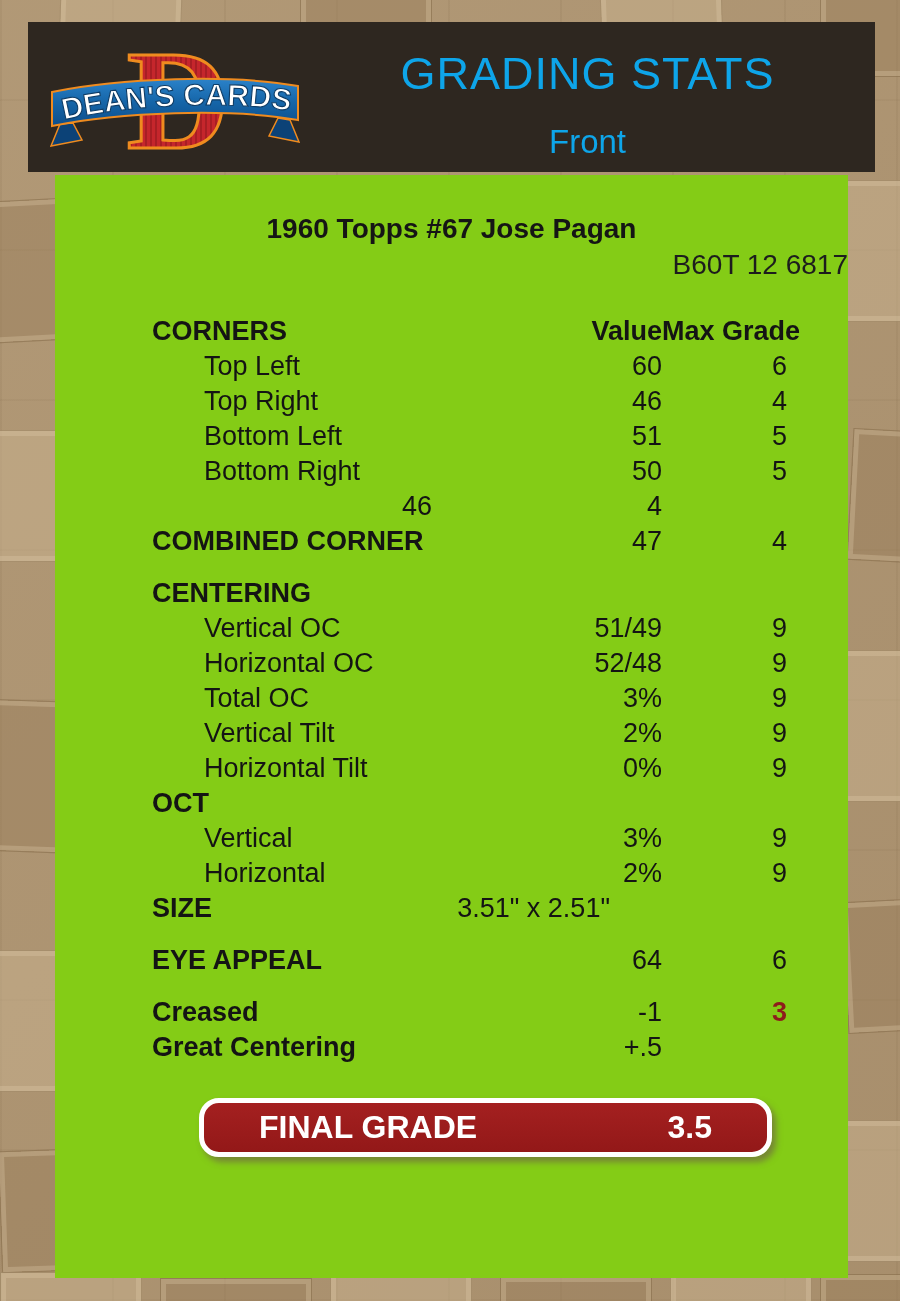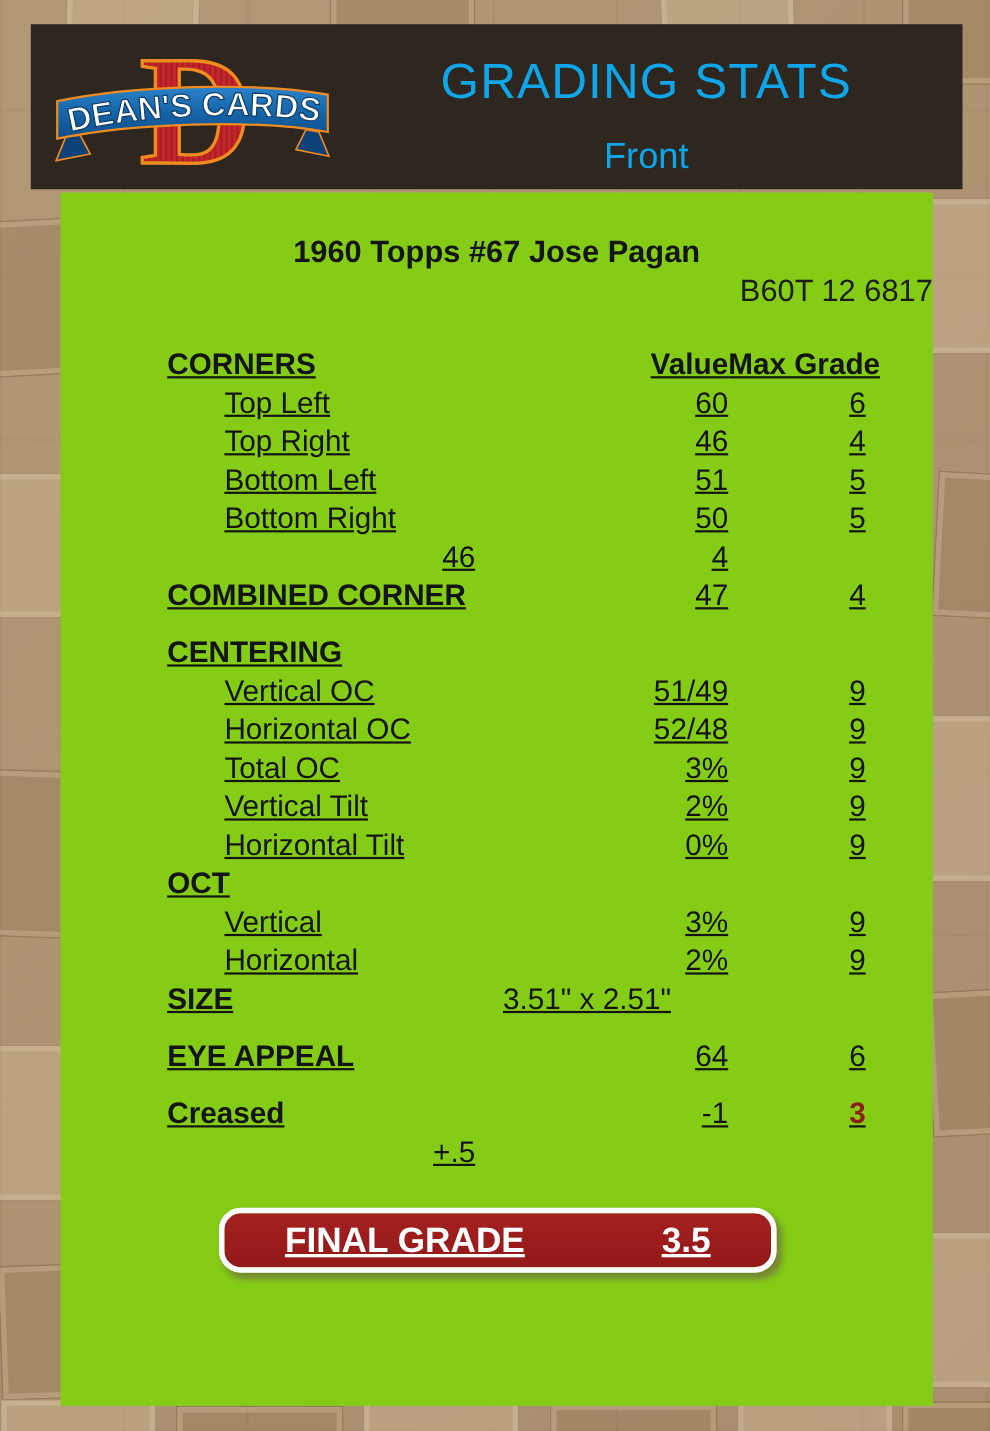--- a/index.html
+++ b/index.html
@@ -38,40 +38,40 @@
     position:absolute; left:55px; top:175px; width:793px; height:1103px;
     background:#84cc16; z-index:1; color:#151515;
   }
   .card-title { margin-top:40px; text-align:center; font-weight:bold; font-size:28px; line-height:28px; }
   .card-id    { margin-top:8px;  text-align:right; font-size:28px; line-height:28px; color:#1d1d1d; }
 
   
   .grades-table { margin-top:35px; }
   .trow {
     display:grid; grid-template-columns:280px 230px 125px;
-    padding-left:97px; line-height:35px; font-size:27px; color:#141414;text-decoration:underline;
+    padding-left:97px; line-height:35px; font-size:27px; color:#141414;
   }
   .trow.gap { margin-top:17px; }
   .trow .cell { white-space:nowrap; }
   .trow .label { font-weight:bold; }
   .trow.item .label { font-weight:normal; padding-left:52px; }
   .trow .value, .trow .max { text-align:right; }
   .trow.colhead .value, .trow.colhead .max { font-weight:bold; }
   .trow .value.shift { transform:translateX(-52px); }
   .trow .max.red { color:#8e1c1c; font-weight:bold; }
 
   
   .final-grade {
     box-sizing:border-box;
-    margin:33px 0 0 144px; width:507px; height:59px;
+    margin:33px 0 0 144px; width:573px; height:59px;
     background:linear-gradient(#a42020, #931818);
     border:5px solid #ffffff; border-radius:20px;
     box-shadow:4px 5px 6px rgba(110,95,70,0.65);
     display:flex; align-items:center; justify-content:space-between;
-    padding:0 55px; color:#ffffff; font-weight:bold; font-size:32px;text-decoration:underline;
+    padding:0 55px; color:#ffffff; font-weight:bold; font-size:32px;
   }
 </style>
 </head>
 <body>
 
 <div class="collage">
   <div class="bg-card light" style="left:60px;top:-30px;width:120px;height:70px;transform:rotate(2deg);"></div>
   <div class="bg-card dark" style="left:300px;top:-42px;width:130px;height:80px;"></div>
   <div class="bg-card light" style="left:600px;top:-35px;width:120px;height:70px;transform:rotate(-2deg);"></div>
   <div class="bg-card dark" style="left:820px;top:-20px;width:100px;height:95px;"></div>
@@ -216,20 +216,21 @@
         <div class="cell label">EYE APPEAL</div>
         <div class="cell value">64</div>
         <div class="cell max">6</div>
       </div>
       <div class="trow section gap">
         <div class="cell label">Creased</div>
         <div class="cell value">-1</div>
         <div class="cell max red">3</div>
       </div>
       <div class="trow section">
+        <div class="cell label">Great Centering</div>
         <div class="cell value">+.5</div>
         <div class="cell max"></div>
       </div>
     </div>
 
   <div class="final-grade">
     <span>FINAL GRADE</span>
     <span>3.5</span>
   </div>
 </main>

